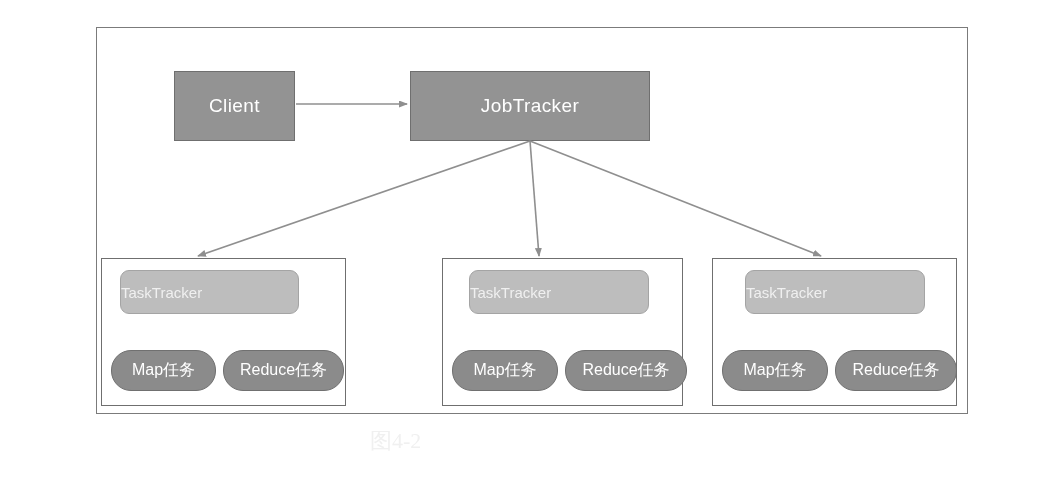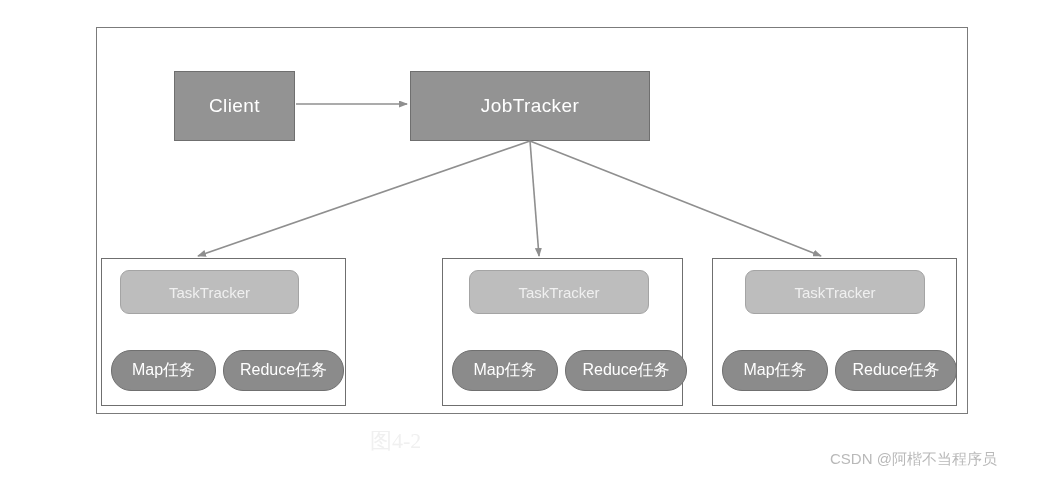--- a/index.html
+++ b/index.html
@@ -70,21 +70,21 @@
   .tasktracker-pill {
     position: absolute;
     top: 11px;
     height: 44px;
     background: #bdbdbd;
     border: 1px solid #a4a4a4;
     border-radius: 9px;
     box-sizing: border-box;
     display: flex;
     align-items: center;
-    justify-content: center;
+    justify-content: flex-start;
     color: #f0f0f0;
     font-size: 15px;
     font-family: "Liberation Sans", sans-serif;
     white-space: nowrap;
   }
   #tt-group-1 .tasktracker-pill { left: 18px; width: 179px; }
   #tt-group-2 .tasktracker-pill { left: 26px; width: 180px; }
   #tt-group-3 .tasktracker-pill { left: 32px; width: 180px; }
 
   
@@ -206,15 +206,14 @@
       </marker>
     </defs>
     <line x1="278" y1="104" x2="389" y2="104" stroke="#8f8f8f" stroke-width="1.6" marker-end="url(#arrowhead)"></line>
     <line x1="512" y1="141" x2="180" y2="256" stroke="#8f8f8f" stroke-width="1.6" marker-end="url(#arrowhead)"></line>
     <line x1="512" y1="141" x2="521" y2="256" stroke="#8f8f8f" stroke-width="1.6" marker-end="url(#arrowhead)"></line>
     <line x1="512" y1="141" x2="803" y2="256" stroke="#8f8f8f" stroke-width="1.6" marker-end="url(#arrowhead)"></line>
   </svg>
 
   <div class="caption" id="caption-figno">图4-2</div>
 
-  <div id="csdn-watermark">CSDN @阿楷不当程序员</div>
 
 </div>
 
 </body></html>

